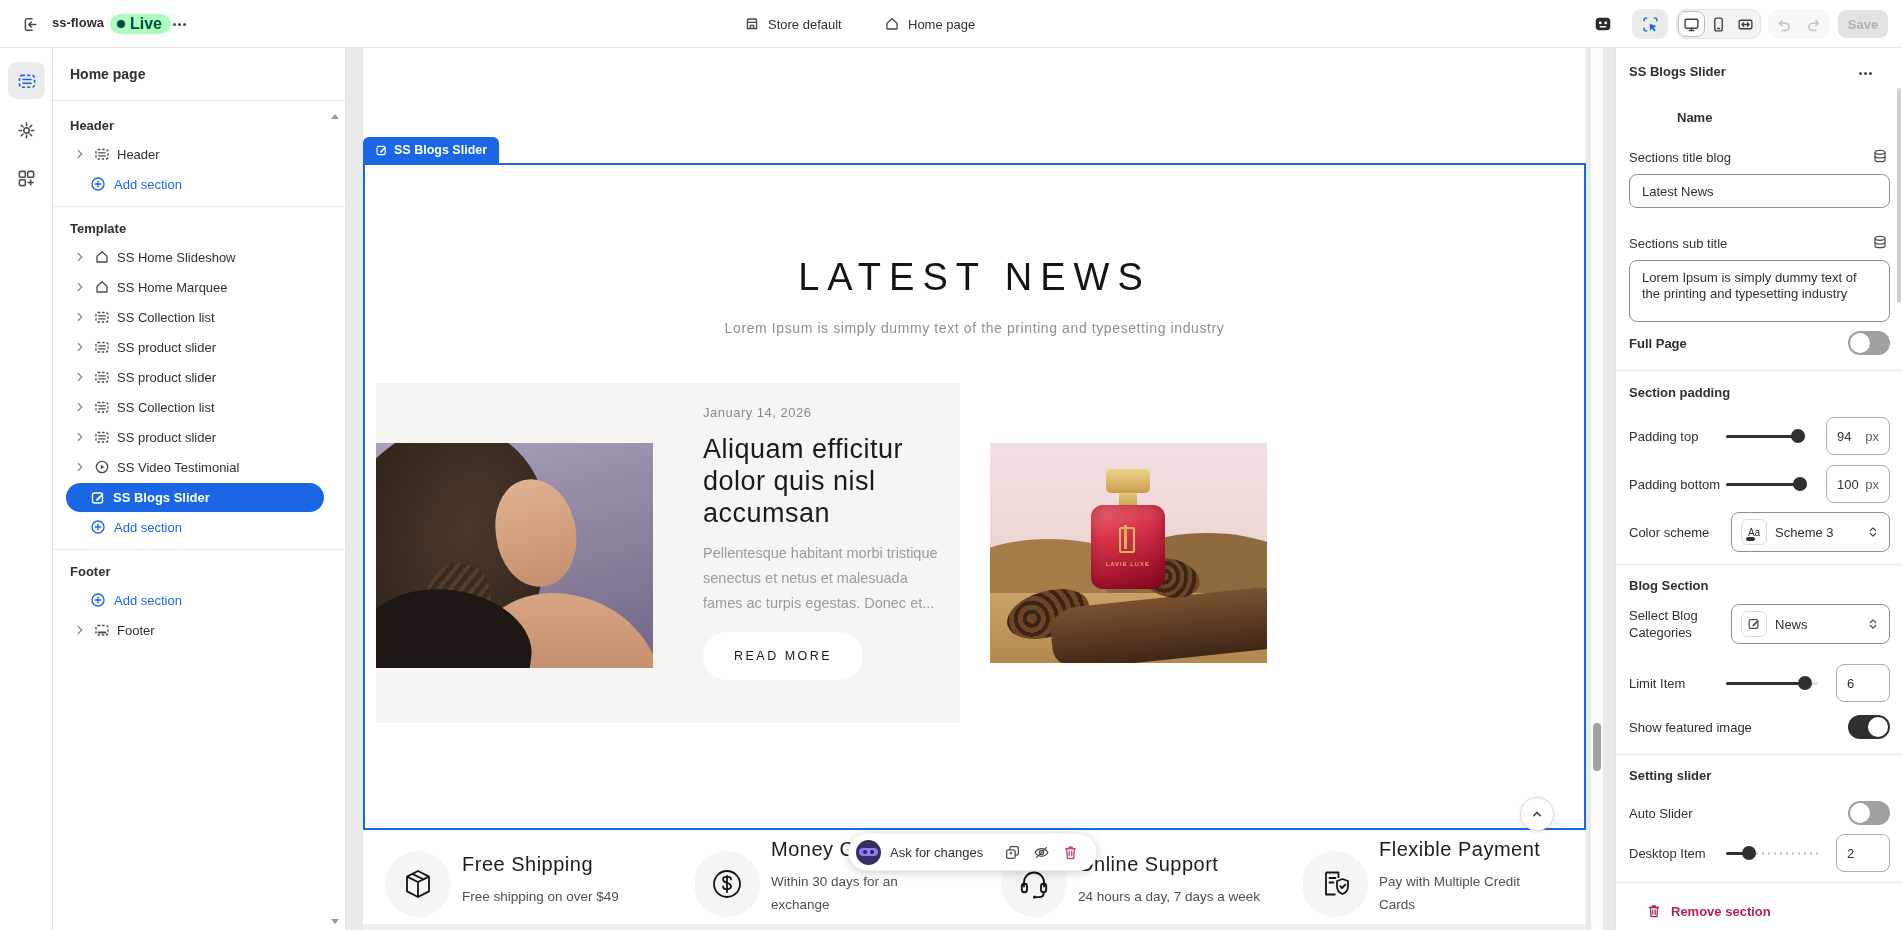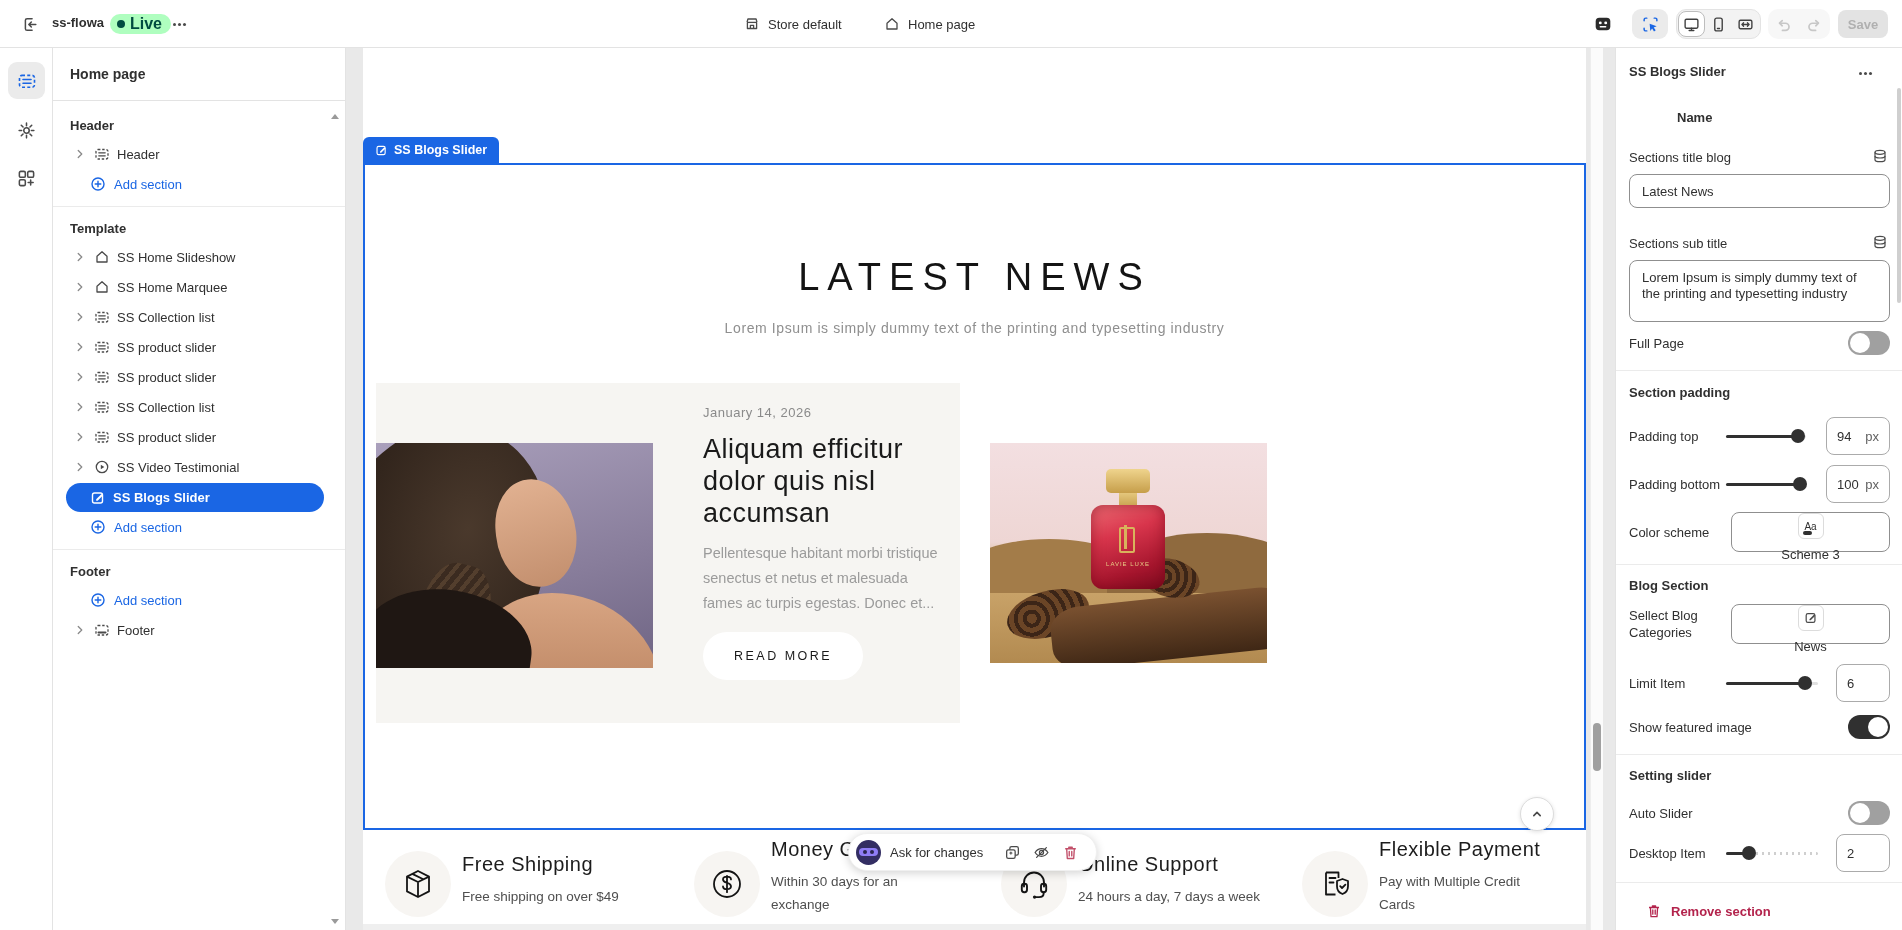--- a/index.html
+++ b/index.html
@@ -133,21 +133,21 @@
   .sl.wide{width:92px;flex-basis:92px;}
   .sl-track{position:absolute;top:7px;left:0;right:0;height:2.5px;border-radius:2px;background:#e0e0e0;}
   .sl-track.dotted{background:repeating-linear-gradient(90deg,#cfcfcf 0 2px,transparent 2px 6px);}
   .sl-fill{position:absolute;top:7px;left:0;height:2.5px;border-radius:2px;background:#303030;}
   .sl-thumb{position:absolute;top:1px;width:14px;height:14px;border-radius:50%;background:#303030;}
   .vbox{margin-left:auto;width:64px;height:38px;border:1px solid #ababab;border-radius:8px;display:flex;align-items:center;justify-content:space-between;padding:0 10px;background:#fff;}
   .vbox.small{width:54px;}
   .vbox .val{font-size:13px;color:#303030;}
   .vbox .unit{font-size:13px;color:#616161;}
   .sl-label{font-size:13px;flex:0 0 97px;}
-  .p-select{margin-left:auto;width:159px;height:40px;border:1px solid #8f8f8f;border-radius:8px;display:flex;align-items:center;gap:8px;padding:0 9px;background:#fff;flex-direction:column;}
+  .p-select{margin-left:auto;width:159px;height:40px;border:1px solid #8f8f8f;border-radius:8px;display:flex;align-items:center;gap:8px;padding:0 9px;background:#fff;}
   .sel-swatch{width:26px;height:26px;border:1px solid #dcdcdc;border-radius:6px;display:flex;align-items:center;justify-content:center;font-size:10px;color:#303030;position:relative;flex:0 0 26px;}
   .sel-swatch i{position:absolute;left:4px;bottom:3px;width:9px;height:4px;border-radius:2px;background:#303030;}
   .sel-icobox{width:26px;height:26px;border:1px solid #dcdcdc;border-radius:6px;display:flex;align-items:center;justify-content:center;color:#4a4a4a;flex:0 0 26px;}
   .sel-text{font-size:13px;color:#303030;flex:1;}
   .sel-chev{color:#4a4a4a;}
   .remove-row{left:30px;display:flex;align-items:center;gap:9px;color:#b3234c;font-size:13px;font-weight:600;}
   .panel-thumb{position:absolute;right:1px;top:40px;width:4px;height:215px;border-radius:2px;background:#cfcfcf;}
 </style>
 </head>
 <body>
@@ -678,21 +678,21 @@
       </svg>
     <input class="abs p-input" style="top: 126px;" value="Latest News">
 
     <label class="abs p-label" style="top:188px;">Sections sub title</label>
     <svg class="abs db-ico" style="top:186px;" width="16" height="16">
         <use href="#i-db"></use>
       </svg>
     <div class="abs p-textarea" style="top:212px;">Lorem Ipsum is simply dummy text of the printing and typesetting industry</div>
 
     <div class="abs p-row" style="top:282px;height:26px;">
-      <span class="p-label" style="position:static;">Full Page</span>
+      <span class="p-label" style="position:static;font-weight:bold;">Full Page</span>
       <span class="toggle"></span>
     </div>
 
     <div class="abs p-div" style="top:322px;"></div>
     <div class="abs p-head" style="top:337px;">Section padding</div>
 
     <div class="abs p-row" style="top:369px;height:38px;">
       <span class="sl-label">Padding top</span>
       <span class="sl">
         <i class="sl-track"></i>

